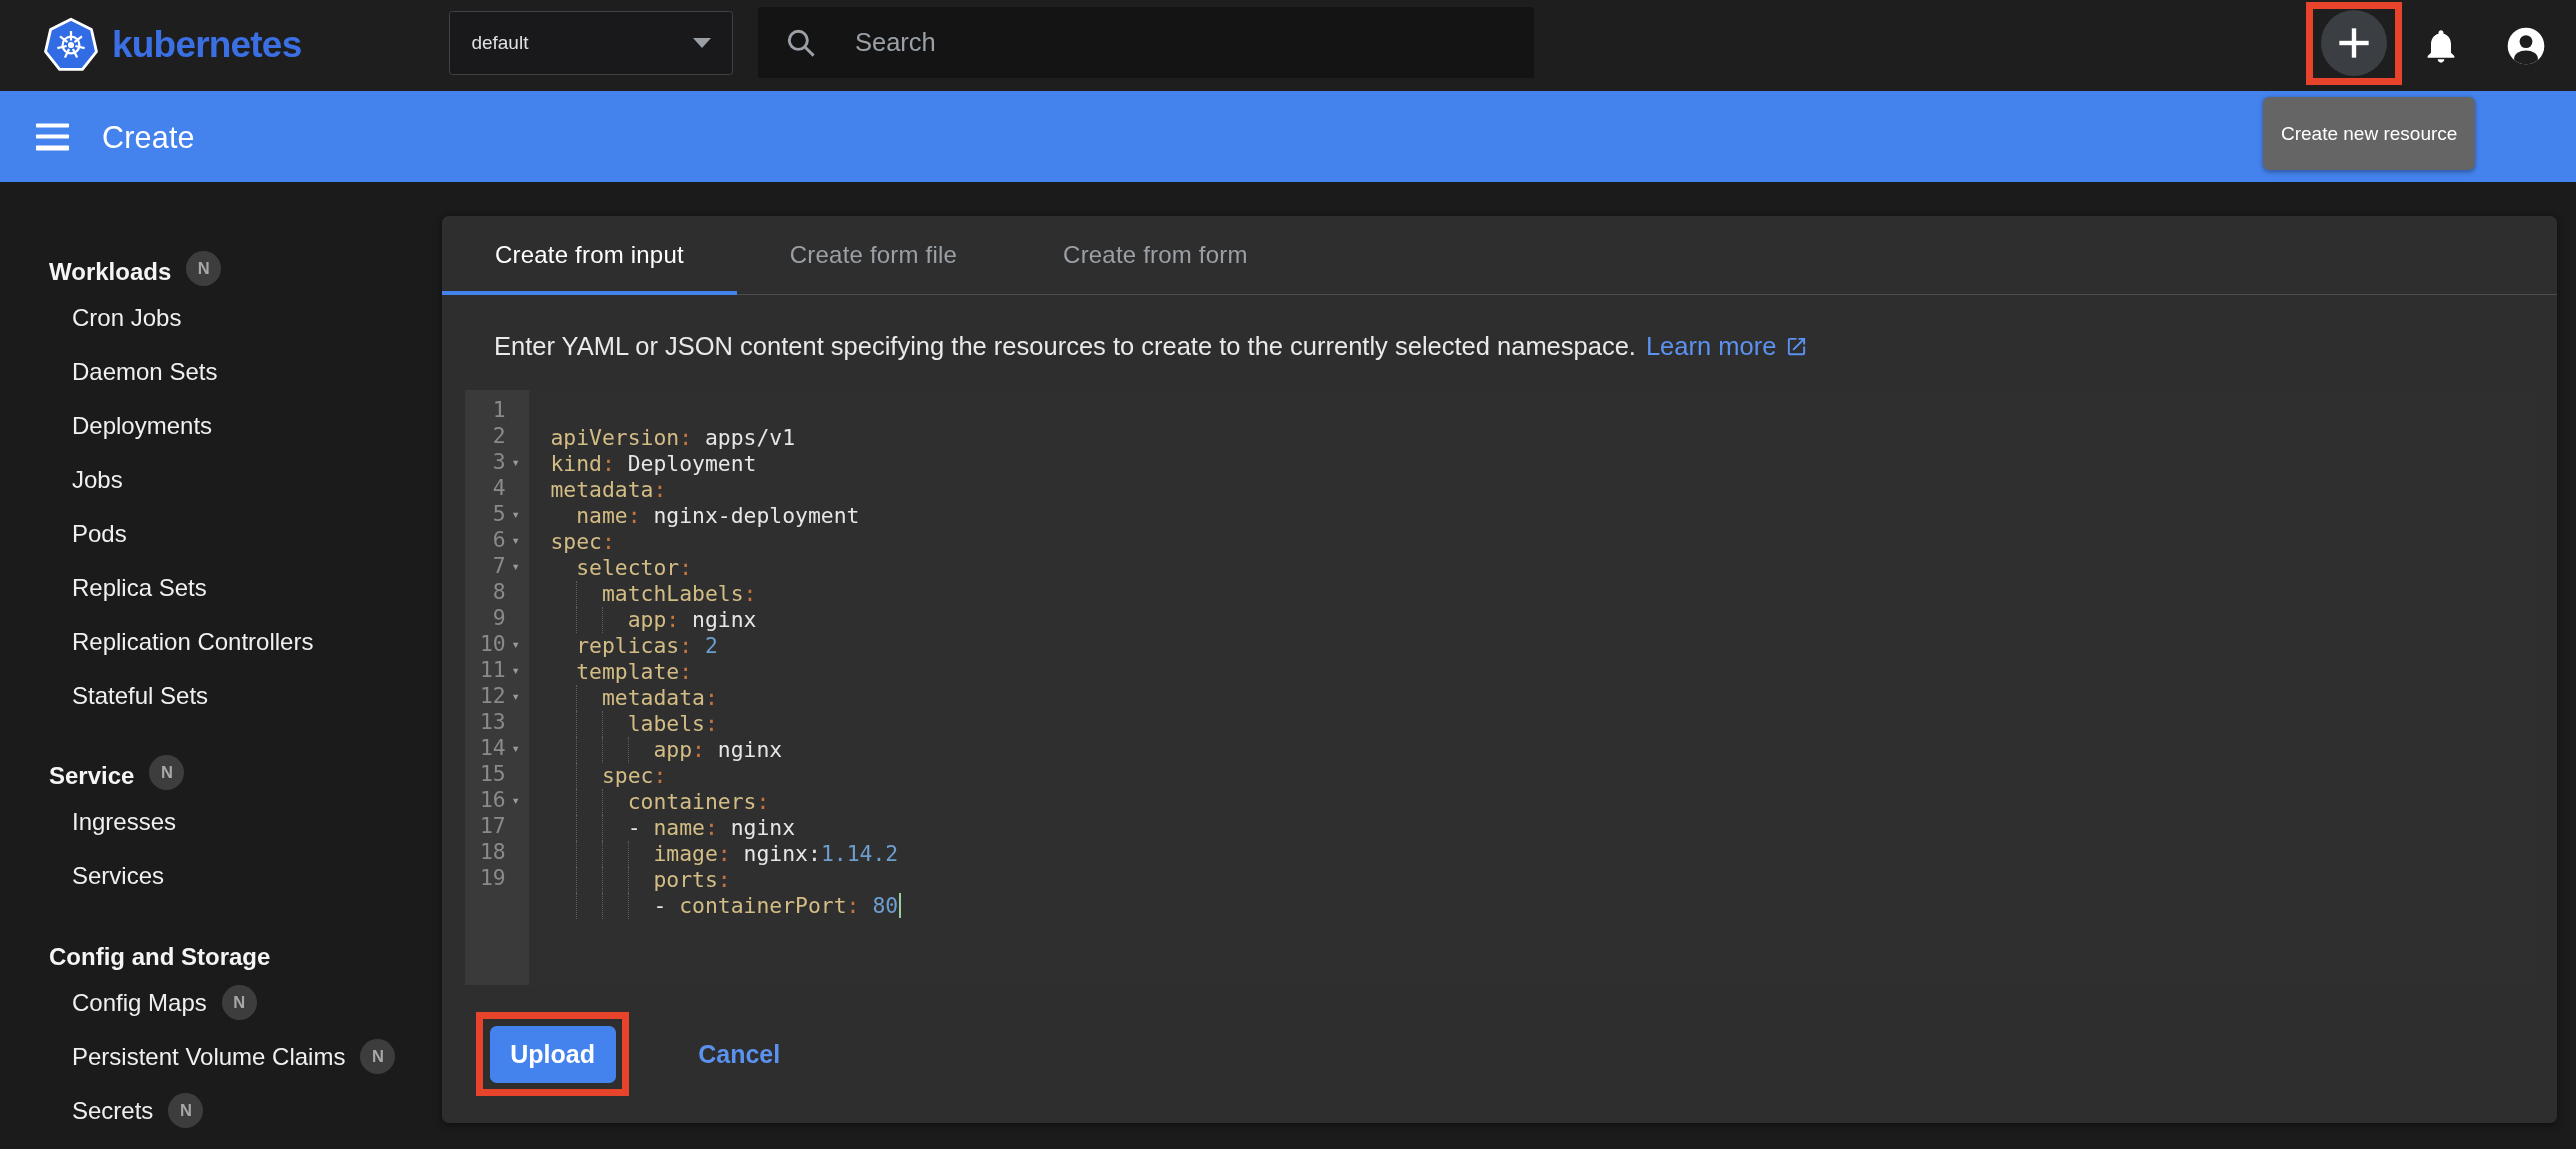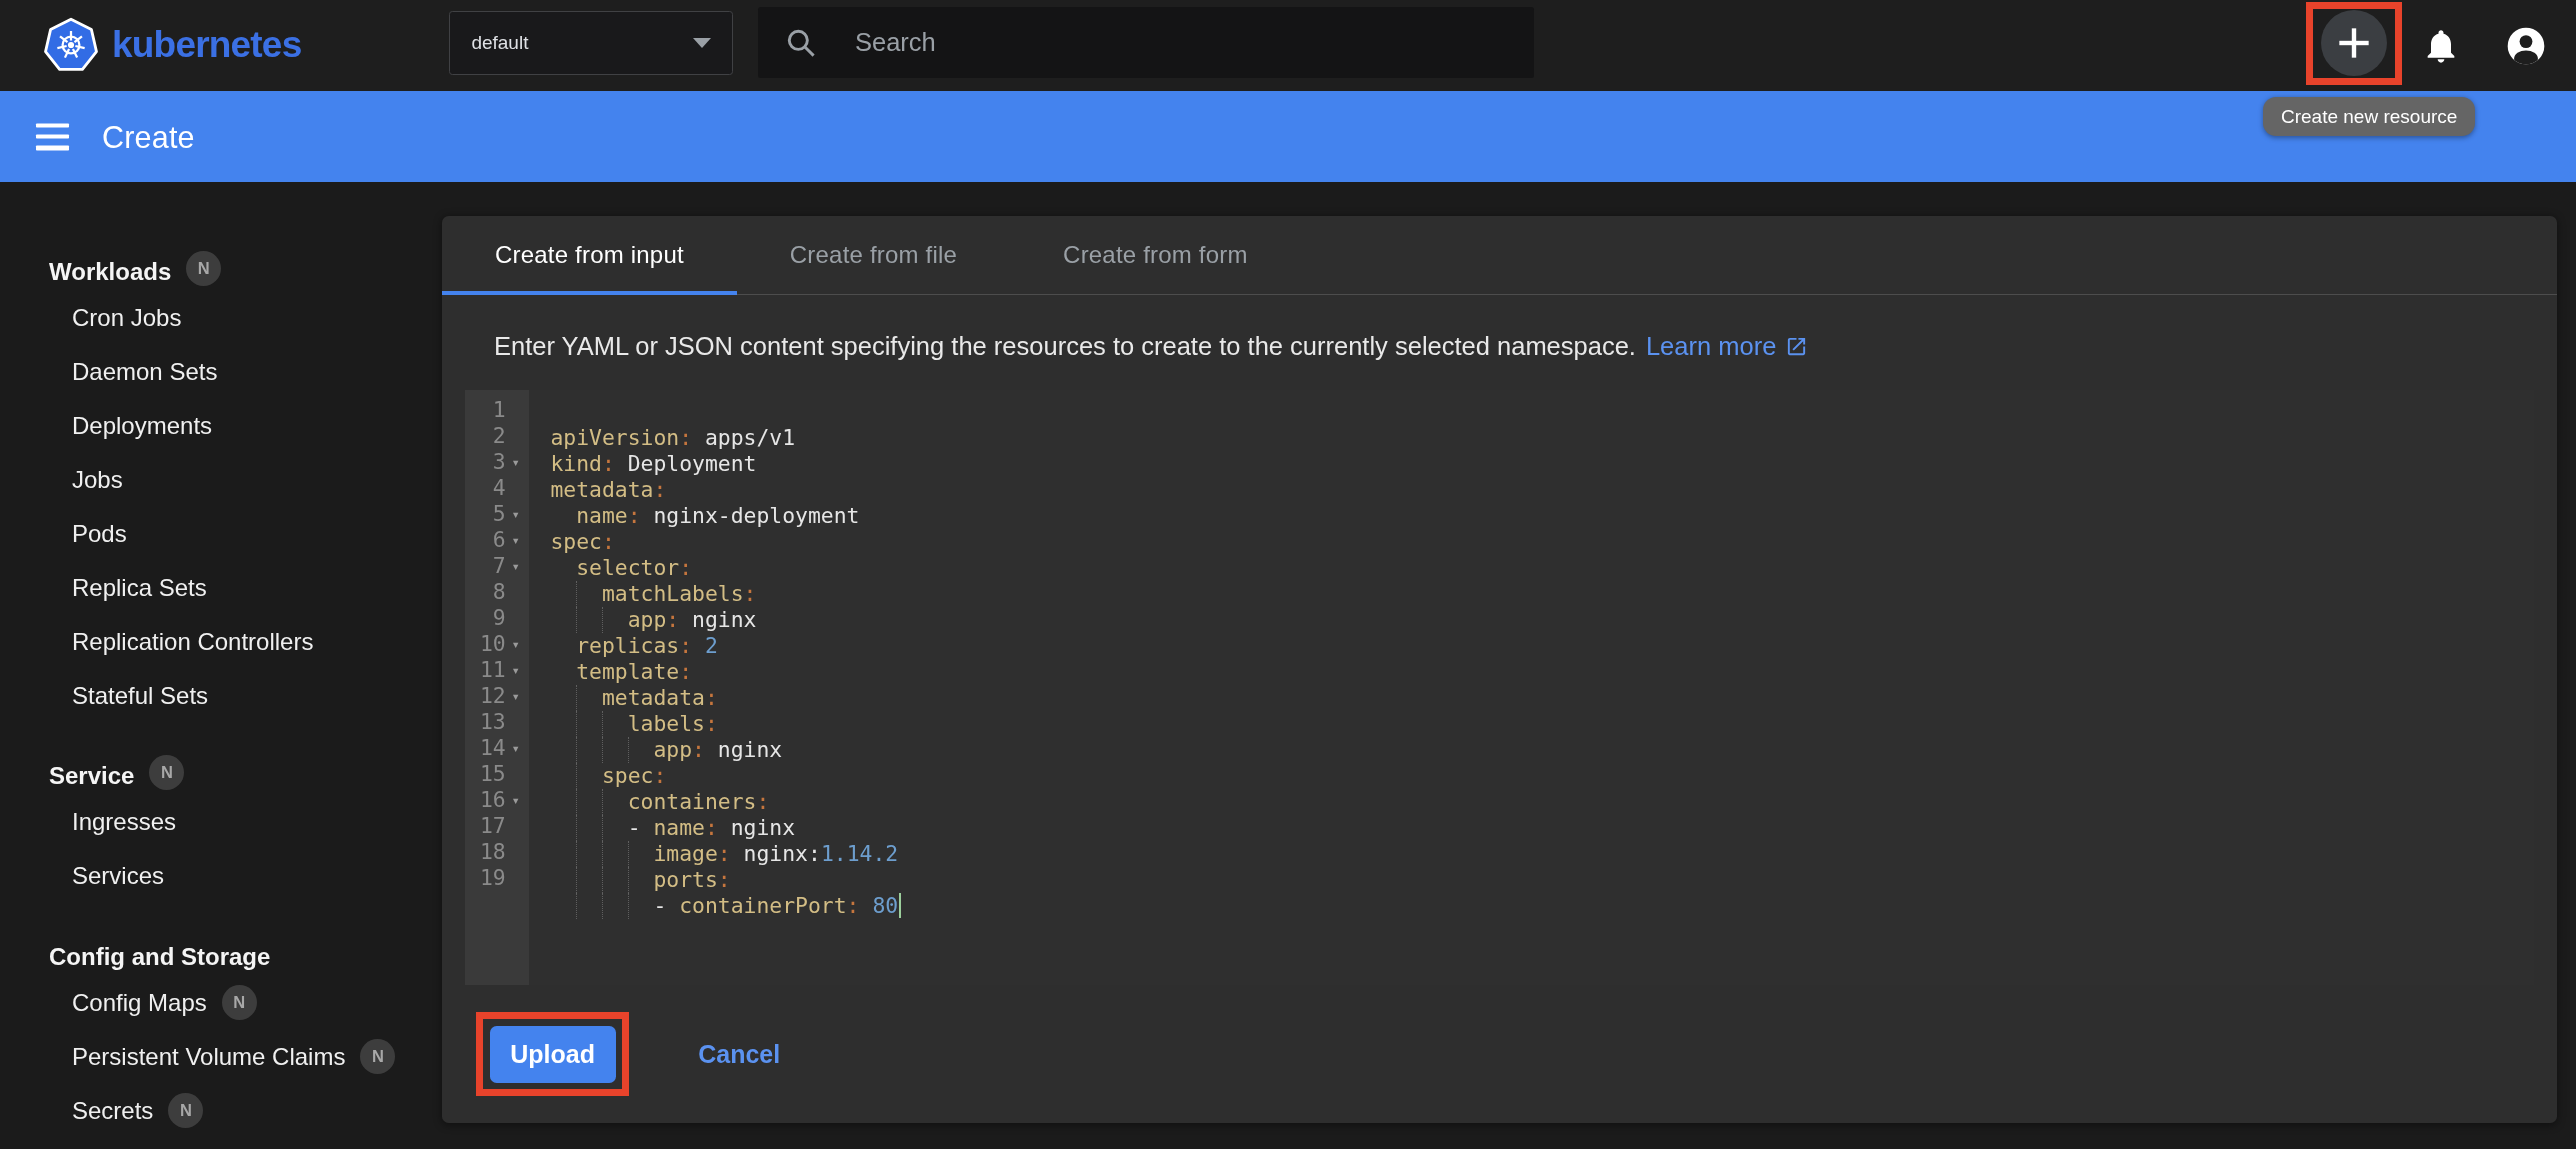--- a/index.html
+++ b/index.html
@@ -31,22 +31,22 @@
               cursor:pointer; padding:0; line-height:0; }
   .bell { left:2421px; } .account { left:2504px; }
 
   
   .appbar { position:absolute; left:0; top:91px; width:100%; height:91px; background:var(--blue,#4483ee); }
   .hamburger { position:absolute; left:36px; top:50%; transform:translateY(-50%);
                background:none; border:none; cursor:pointer; display:flex; flex-direction:column; gap:7.4px; padding:0; }
   .hamburger span { width:33px; height:4.1px; background:#fff; border-radius:0.8px; }
   .page-title { position:absolute; left:102px; top:50%; transform:translateY(-50%);
                 color:#fff; font-size:30.5px; font-weight:500; letter-spacing:0.2px; }
-  .tooltip { position:absolute; left:2263px; top:97px; height:39px; padding:0 18px; background:#656565;
-             border-radius:13px; color:#fff; font-size:19px; display:flex; align-items:center;
+  .tooltip { position:absolute; left:2263px; top:97px; height:39px; padding:17px 18px; background:#656565;
+             border-radius:6px; color:#fff; font-size:19px; display:flex; align-items:center;
              box-shadow:0 1.6px 5px rgba(0,0,0,.35); white-space:nowrap; }
 
   
   .sidebar { position:absolute; left:0; top:183px; width:442px; bottom:0; padding-top:35px; box-sizing:border-box; }
   .sb-header { height:66px; display:flex; align-items:flex-end; padding-left:49px; margin:1.6px 0 5px;
                font-size:24px; font-weight:bold; color:#f5f5f5; cursor:pointer; }
   .sb-item { height:54px; display:flex; align-items:center; padding-left:72px;
              font-size:24px; color:#f0f0f0; cursor:pointer; }
   .badge { margin-left:15px; width:35px; height:35px; border-radius:50%; background:#3d3d3d; color:#a8a8a8;
            font-size:16.5px; font-weight:bold; display:flex; align-items:center; justify-content:center; flex:0 0 auto; }
@@ -227,21 +227,21 @@
       </div>
       <div class="sb-item">
         <span>Secrets</span>
         <span class="badge">N</span>
       </div>
     </nav>
 
   <section class="card">
     <div class="tabs">
         <div class="tab active">Create from input</div>
-        <div class="tab">Create from file</div>
+        <div class="tab">Create form file</div>
         <div class="tab">Create from form</div>
       </div>
 
     <div class="intro">
       <span>Enter YAML or JSON content specifying the resources to create to the currently selected namespace.</span>
       <a class="learn-more">
         <span>Learn more</span>
         <span style="line-height:0">
           <svg width="23" height="23" viewBox="0 0 24 24" fill="#5b92f0">
             <path d="M19 19H5V5h7V3H5c-1.1 0-2 .9-2 2v14c0 1.1.9 2 2 2h14c1.1 0 2-.9 2-2v-7h-2v7zM14 3v2h3.59l-9.83 9.83 1.41 1.41L19 6.41V10h2V3h-7z"></path>

